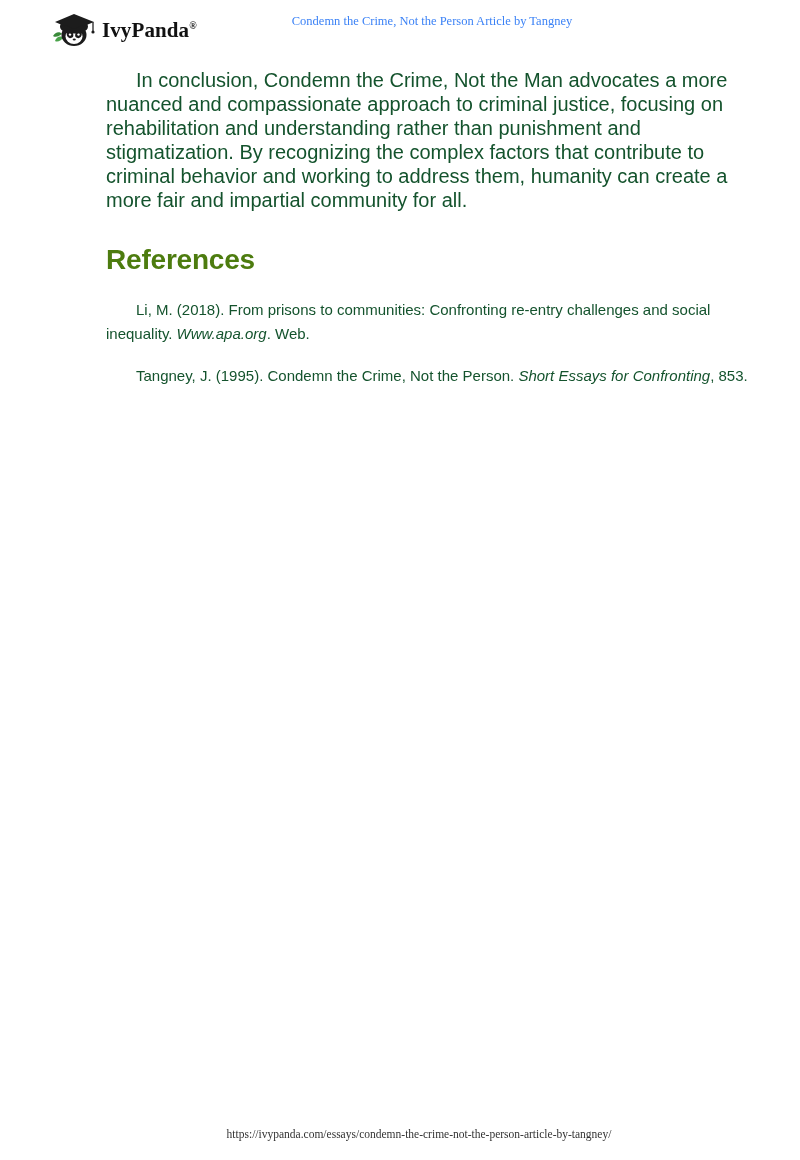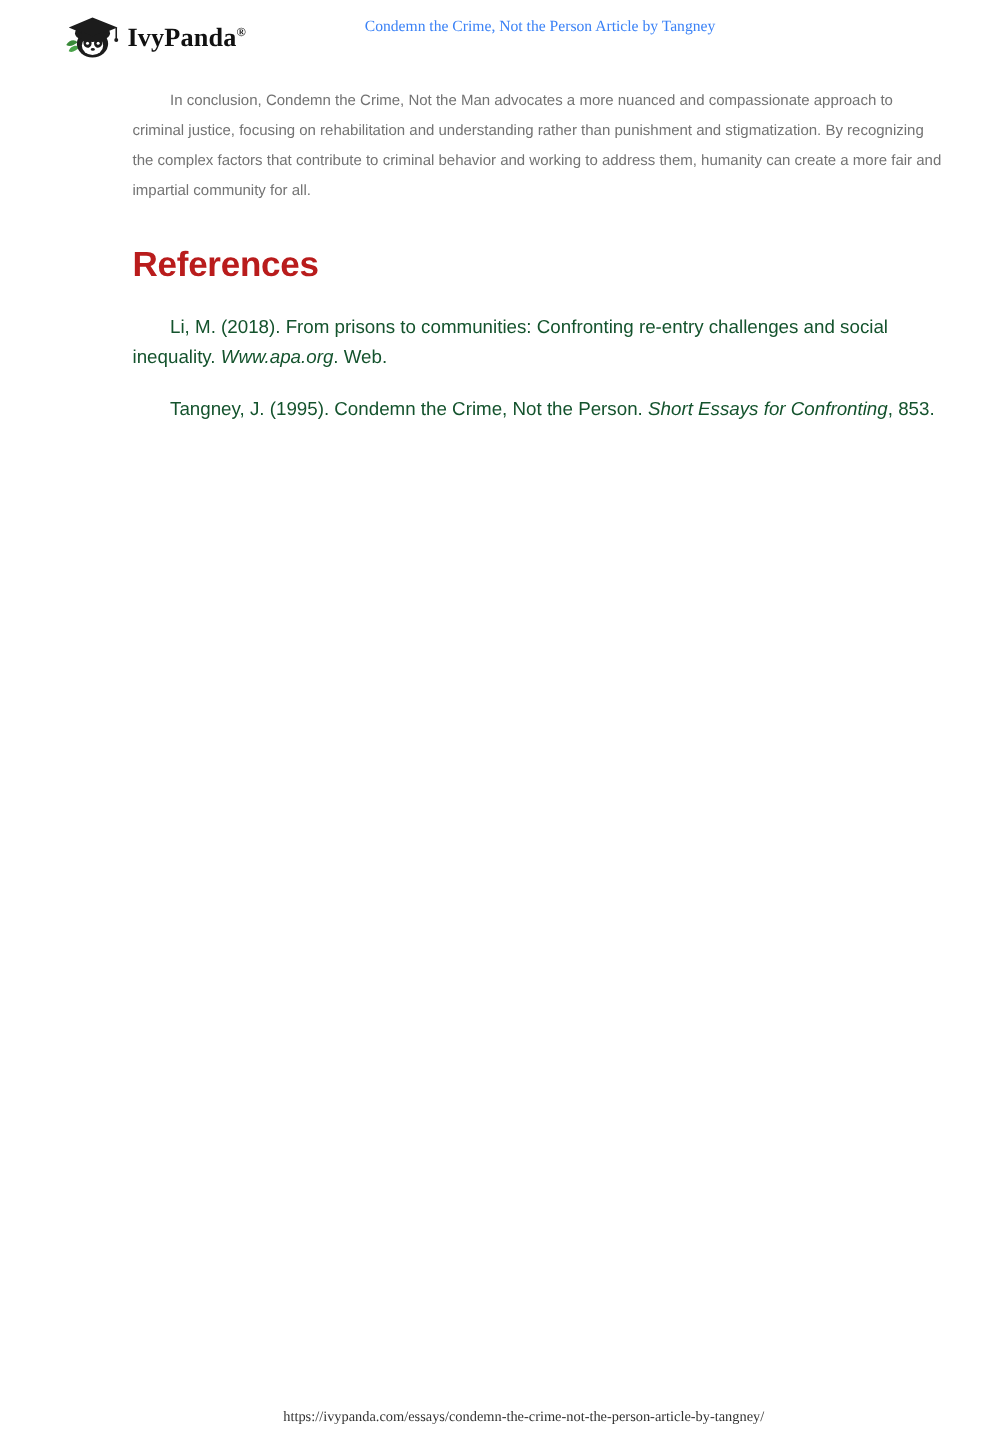--- a/index.html
+++ b/index.html
@@ -80,36 +80,36 @@
   
   .content {
     position: absolute;
     left: 74px;
     top: 68px;
     width: 652px;
   }
 
   p.para {
     margin: 0 0 0 0;
-    font-size: 12px;
+    font-size: 20px;
     line-height: 24px;
-    color: #737373;
+    color: #14532d;
     text-align: left;
   }
 
   p.para .indent {
     display: inline-block;
     width: 30px;
   }
 
   h2.heading {
     font-family: "Liberation Sans", sans-serif;
     font-size: 28px;
     font-weight: bold;
-    color: #b91c1c;
+    color: #4d7c0f;
     margin: 32px 0 22px 0;
     letter-spacing: -0.2px;
   }
 
   p.ref {
     margin: 0 0 18px 0;
     font-size: 15px;
     line-height: 24px;
     color: #14532d;
   }

